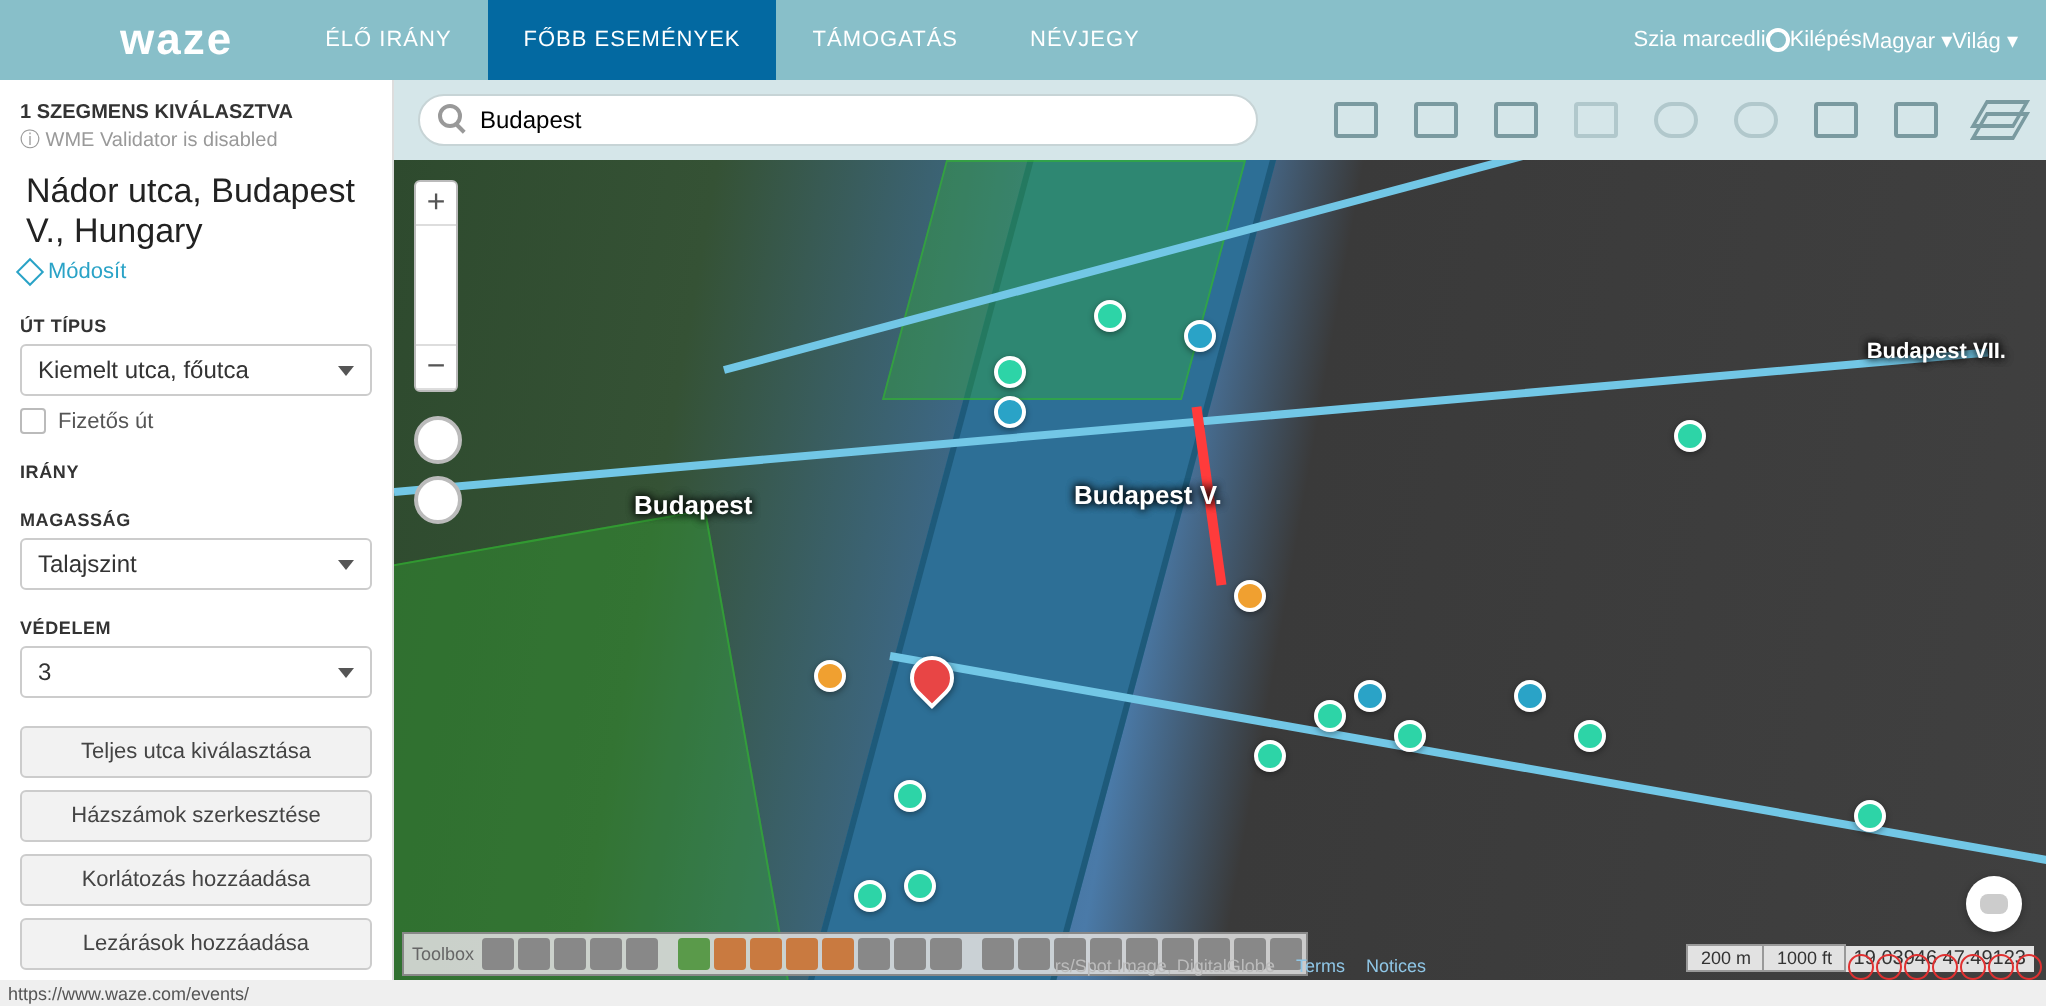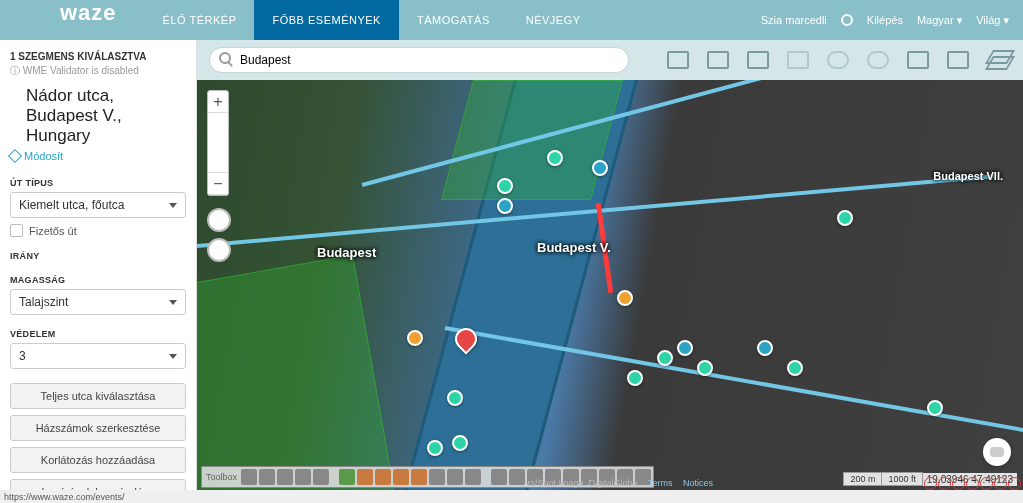--- a/index.html
+++ b/index.html
@@ -1,38 +1,38 @@
 <!DOCTYPE html>
 <html><head>
 <meta charset="utf-8">
 <style>
 *{box-sizing:border-box;margin:0;padding:0;font-family:Arial,Helvetica,sans-serif}
 body{width:1023px;height:503px;overflow:hidden;background:#3a4a3a;position:relative}
-.topbar{height:40px;background:#88bfc9;display:flex;color:#fff;font-size:12px}
+.topbar{height:40px;background:#88bfc9;display:flex;align-items:center;color:#fff;font-size:12px}
 .logo{font-size:22px;font-weight:bold;letter-spacing:1px;padding:0 28px 0 60px}
 .nav{display:flex;height:100%}
 .nav-item{padding:0 18px;display:flex;align-items:center;height:100%;cursor:pointer;font-size:11px;letter-spacing:0.5px}
 .nav-item.active{background:#0369a1}
-.topbar-right{margin-left:auto;display:flex;align-items:center;gap:14px;padding-right:14px;font-size:11px}
+.topbar-right{margin-left:auto;display:flex;align-items:center;padding-right:14px;font-size:11px}
 .topbar-right span{cursor:pointer}
 .gear{display:inline-block;width:12px;height:12px;border:2px solid #fff;border-radius:50%}
 .toolbar{position:absolute;top:40px;left:197px;right:0;height:40px;background:#d5e6e9;display:flex;align-items:center;padding:0 12px;gap:10px}
 .search{flex-basis:420px;position:relative}
 .search input{width:100%;height:26px;border:1px solid #c7d4d6;border-radius:13px;padding:0 12px 0 30px;font-size:12px;outline:none}
 .search .mag{position:absolute;left:10px;top:5px;width:12px;height:12px;border:2px solid #999;border-radius:50%}
 .search .mag::after{content:"";position:absolute;width:6px;height:2px;background:#999;transform:rotate(45deg);bottom:-3px;right:-4px}
 .tool-icons{margin-left:auto;display:flex;gap:18px;align-items:center}
 .ticon{width:22px;height:18px;border:2px solid #7a9aa0;border-radius:2px;cursor:pointer}
 .layers{width:24px;height:20px;position:relative}
 .layers::before,.layers::after{content:"";position:absolute;width:18px;height:10px;border:2px solid #7a9aa0;transform:rotate(0deg) skewX(-30deg);left:2px}
 .layers::before{top:0}.layers::after{top:6px}
 .sidebar{position:absolute;top:40px;left:0;width:197px;bottom:13px;background:#fff;border-right:1px solid #ddd;padding:10px 10px;overflow:hidden;font-size:12px;color:#333}
 .meta{font-size:10px;color:#666;line-height:14px}
 .meta .dis{color:#999}
-h1.title{font-size:17px;font-weight:normal;color:#222;margin:8px 16px 4px;line-height:20px}
+h1.title{font-size:17px;font-weight:normal;color:#222;margin:8px 3px 4px;line-height:20px}
 .edit{color:#2aa3c7;font-size:11px;cursor:pointer;display:inline-flex;align-items:center;gap:4px}
 .pencil{width:10px;height:10px;border:1px solid #2aa3c7;transform:rotate(45deg)}
 .field-label{font-size:9px;font-weight:bold;color:#333;letter-spacing:0.3px;margin-top:14px;margin-bottom:4px;text-transform:uppercase}
 .select{width:100%;height:26px;border:1px solid #ccc;border-radius:3px;background:#fff;padding:0 8px;font-size:12px;display:flex;align-items:center;justify-content:space-between;cursor:pointer}
 .caret{width:0;height:0;border-left:4px solid transparent;border-right:4px solid transparent;border-top:5px solid #555}
 .chk{display:flex;align-items:flex-end;gap:6px;margin-top:6px;font-size:11px;color:#555}
 .chk-box{width:13px;height:13px;border:1px solid #bbb;border-radius:2px}
 .btn{width:100%;height:26px;border:1px solid #ccc;background:#f2f2f2;border-radius:3px;font-size:11px;color:#444;margin-top:6px;cursor:pointer}
 .map{position:absolute;top:80px;left:197px;right:0;bottom:13px;background:linear-gradient(100deg,#2e4a2e 0%,#355235 18%,#3e6a8f 36%,#4a7aa8 46%,#3a3a3a 54%,#404040 100%);overflow:hidden}
 .river{position:absolute;width:120px;height:140%;background:#2d6f96;top:-20%;left:32%;transform:rotate(15deg);border-left:3px solid #1e5a7a;border-right:3px solid #1e5a7a}
@@ -69,21 +69,21 @@
 .ri{width:13px;height:13px;border:1.5px solid #e03030;border-radius:50%}
 .chat{position:absolute;bottom:24px;right:12px;width:28px;height:28px;background:#fff;border-radius:50%;box-shadow:0 1px 4px rgba(0,0,0,.3);display:flex;align-items:center;justify-content:center}
 .chat::before{content:"";width:14px;height:10px;background:#ccc;border-radius:4px}
 </style>
 </head>
 <body>
 
 <div class="topbar">
   <div class="logo">waze</div>
   <div class="nav">
-    <div class="nav-item">ÉLŐ TÉRKÉP</div>
+    <div class="nav-item">ÉLŐ IRÁNY</div>
     <div class="nav-item active">FŐBB ESEMÉNYEK</div>
     <div class="nav-item">TÁMOGATÁS</div>
     <div class="nav-item">NÉVJEGY</div>
   </div>
   <div class="topbar-right">
     <span>Szia marcedli</span>
     <span class="gear"></span>
     <span>Kilépés</span>
     <span><span>Magyar</span> ▾</span>
     <span><span>Világ</span> ▾</span>

